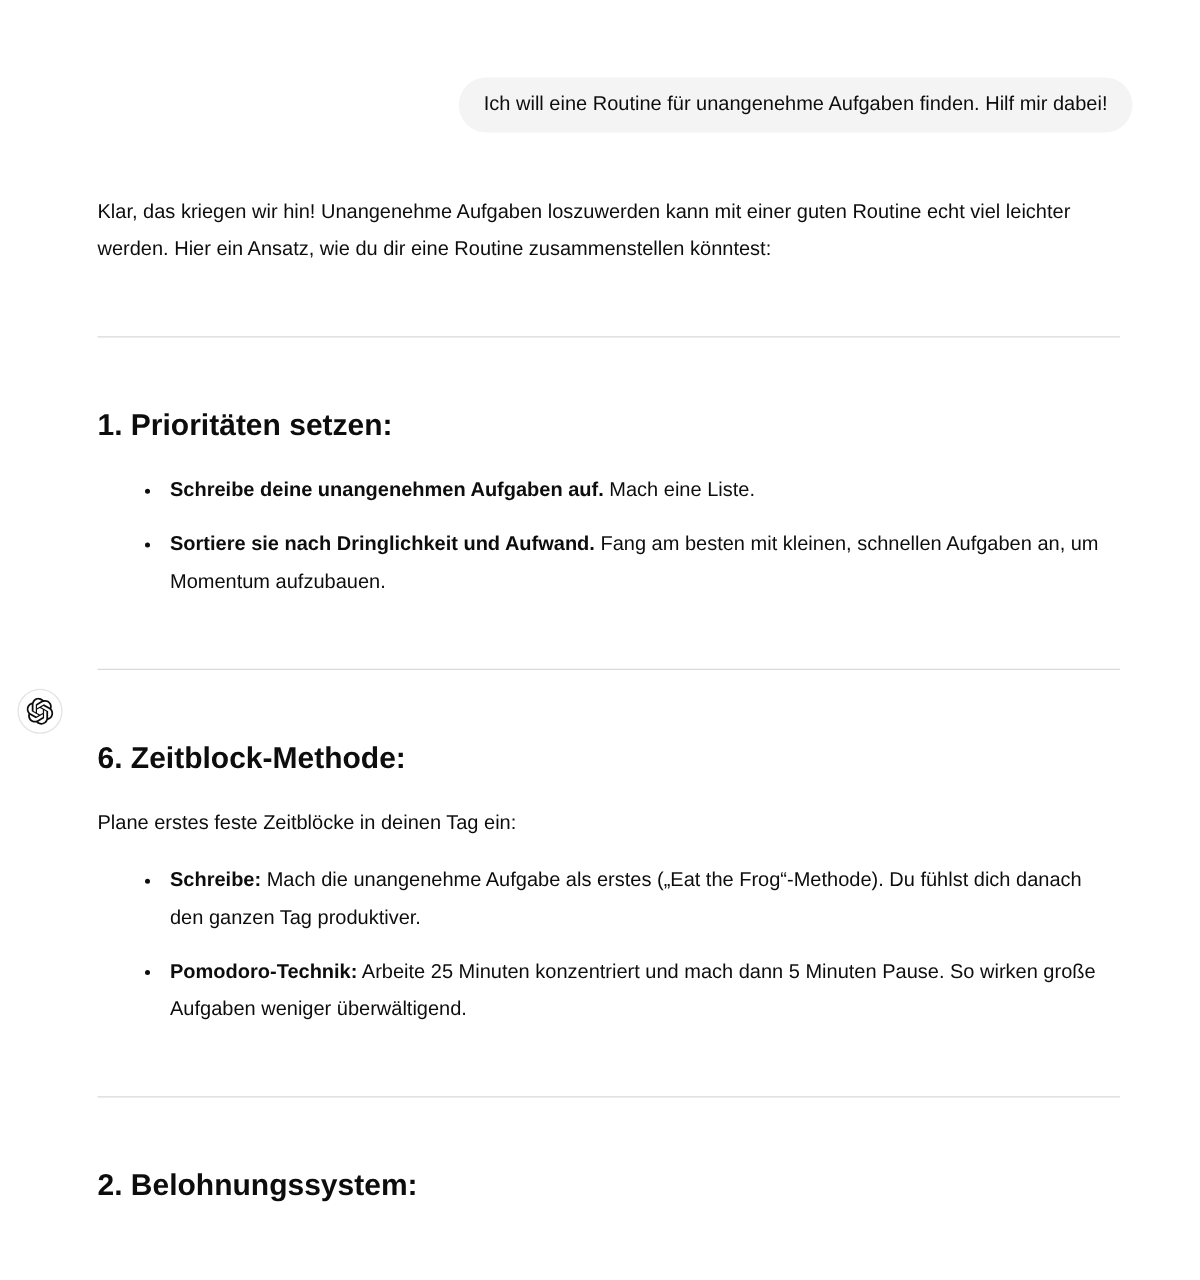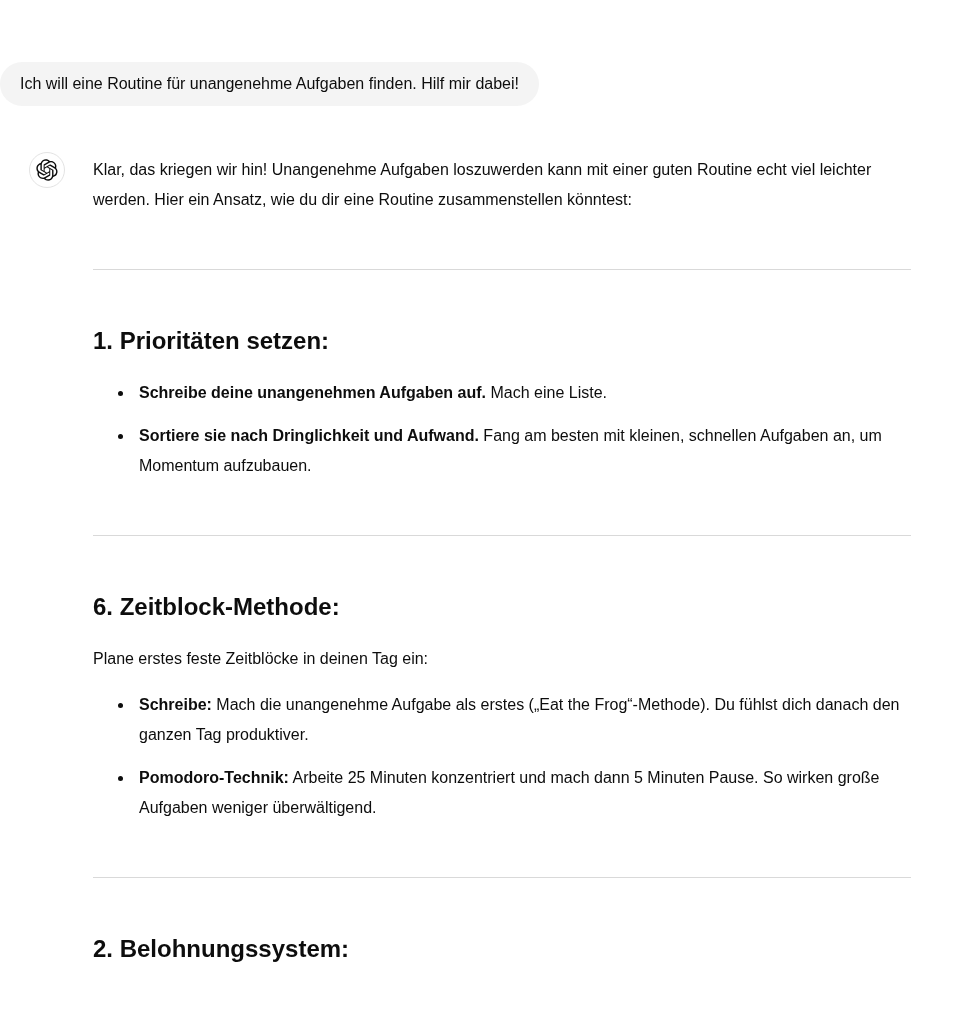--- a/index.html
+++ b/index.html
@@ -22,38 +22,38 @@
     color: var(--text-color);
   }
   .chat {
     width: 960px;
     height: 1024px;
     position: relative;
   }
   
   .user-row {
     display: flex;
-    justify-content: flex-start;
+    justify-content: flex-end;
     padding: 62px 54px 0 0;
   }
   .user-bubble {
     background: var(--bubble-bg);
     border-radius: 24px;
     padding: 7px 20px;
     max-width: 570px;
     font-size: 16px;
     line-height: 30px;
     color: var(--text-color);
   }
   
   .assistant-row {
     display: flex;
-    align-items: flex-start;
+    align-items: center;
     margin-top: 46px;
-    padding-left: 29px;
+    padding-left: 14px;
   }
   .avatar {
     flex: none;
     width: 36px;
     height: 36px;
     border: 1px solid var(--avatar-border);
     border-radius: 50%;
     display: flex;
     align-items: center;
     justify-content: center;
@@ -82,21 +82,21 @@
     font-size: 24px;
     line-height: 26px;
     font-weight: 700;
     margin: 58px 0 24px 0;
   }
   .assistant-content p.section-para {
     margin: 0 0 16px 0;
   }
   .assistant-content ul {
     list-style: disc;
-    margin: 4px;
+    margin: 16px;
     padding-left: 37px;
   }
   .assistant-content li {
     margin-bottom: 13px;
     padding-left: 5px;
   }
   .assistant-content li:last-child {
     margin-bottom: 0;
   }
   .assistant-content strong {

